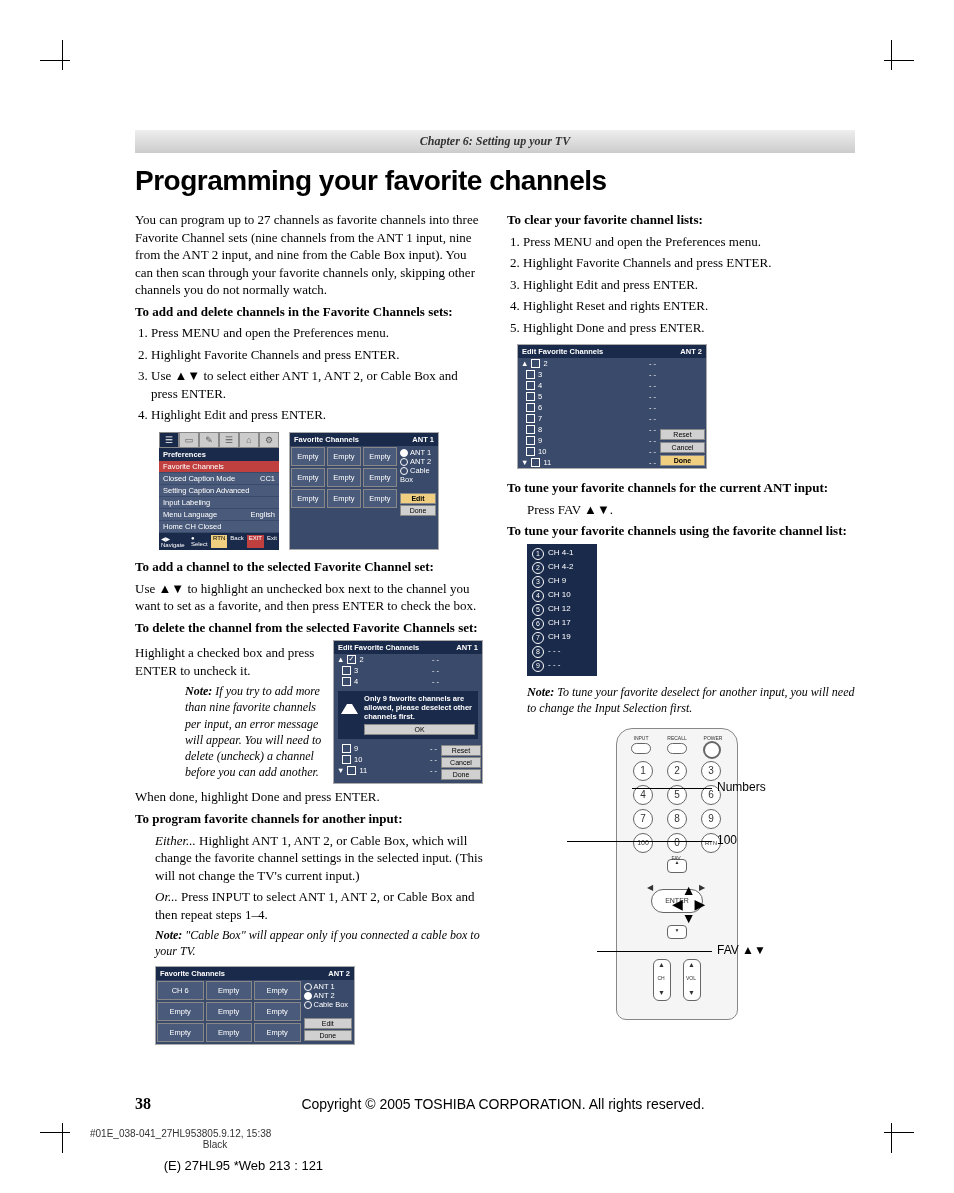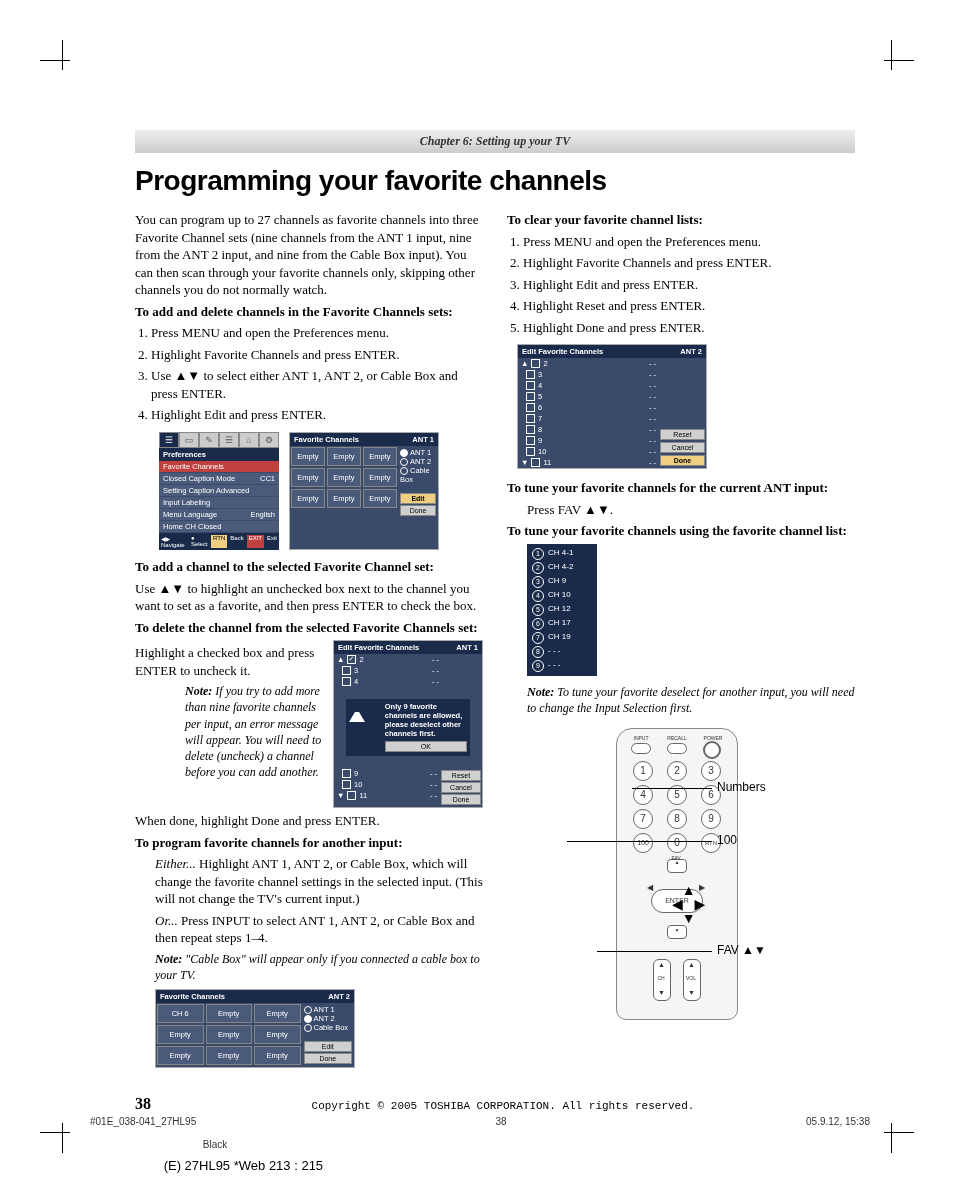--- a/index.html
+++ b/index.html
@@ -140,33 +140,33 @@
     position: absolute; height: 1px; background: #000;
   }
   .callout-arrows {
     position: absolute; font-family: Arial, sans-serif;
   }
   .footer {
     position: absolute;
     left: 135px; bottom: 80px; width: 720px;
   }
   .page-num { font-size: 16px; font-weight: bold; }
-  .copyright { font-size: 11px; text-align: center; font-family: Liberation Mono, monospace; }
+  .copyright { font-size: 14px; text-align: center; font-family: Liberation Sans, sans-serif; }
   .sub-footer {
     position: absolute;
     left: 90px; bottom: 20px;
     font-family: Arial, sans-serif; font-size: 10px; color: #333;
     width: 780px;
   }
   .warning-box {
     background: #1a2a4a;
     padding: 3px;
-    margin: 12px;
+    margin: 4px;
     display: flex;
-    gap: 20px;
+    gap: 6px;
     align-items: flex-start;
   }
   .warn-icon {
     width: 12px; height: 10px;
     border-left: 6px solid transparent;
     border-right: 6px solid transparent;
     border-bottom: 10px solid #fff;
     position: relative;
   }
   .warn-icon::after {
@@ -398,21 +398,21 @@
           </div>
         </div>
       </div>
 
       <div class="col">
         <p class="bold">To clear your favorite channel lists:</p>
         <ol>
           <li>Press MENU and open the Preferences menu.</li>
           <li>Highlight Favorite Channels and press ENTER.</li>
           <li>Highlight Edit and press ENTER.</li>
-          <li>Highlight Reset and press ENTER.</li>
+          <li>Highlight Reset and rights ENTER.</li>
           <li>Highlight Done and press ENTER.</li>
         </ol>
 
         <div class="osd osd-box" style="width:190px; margin:6px auto 10px 10px;">
           <div class="osd-title">
               <span>Edit Favorite Channels</span>
               <span>ANT 2</span>
             </div>
           <div style="display:flex;">
             <div style="flex:1;">
@@ -588,28 +588,28 @@
   </div>
 
   <div class="footer">
     <div style="display:flex; align-items:baseline;">
       <span class="page-num">38</span>
       <span class="copyright" style="flex:1;">Copyright © 2005 TOSHIBA CORPORATION. All rights reserved.</span>
     </div>
   </div>
 
   <div class="sub-footer">
-    <div style="display:flex; justify-content:space-between;">
+    <div style="display:flex; ">
       <span>#01E_038-041_27HL95</span>
       <span>38</span>
       <span>05.9.12, 15:38</span>
     </div>
-    <div style="margin-top:12px;">
+    <div style="margin-top:0;">
       <span style="display:inline-block;width:110px;"></span>
       <span>Black</span>
     </div>
     <div style="margin-top:8px; font-size:13px; color:#000;">
       <span style="display:inline-block;width:70px;"></span>
-      <span>(E) 27HL95 *Web 213 : 215</span>
+      <span>(E) 27HL95 *Web 213 : 121</span>
     </div>
   </div>
 
 </div>
 
 </body></html>

